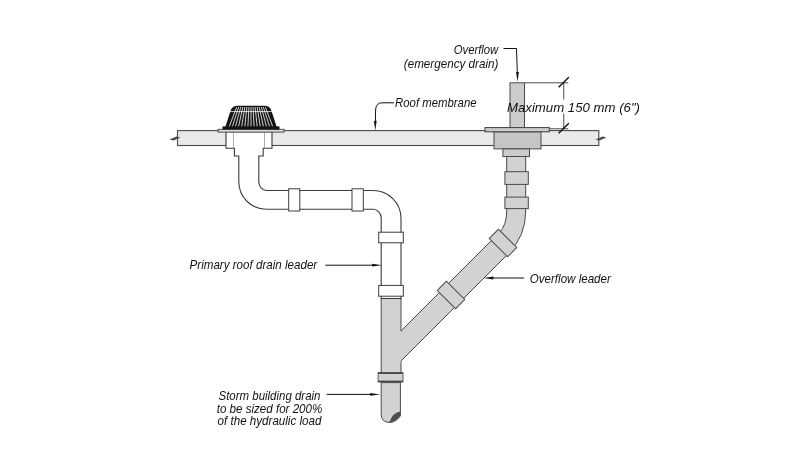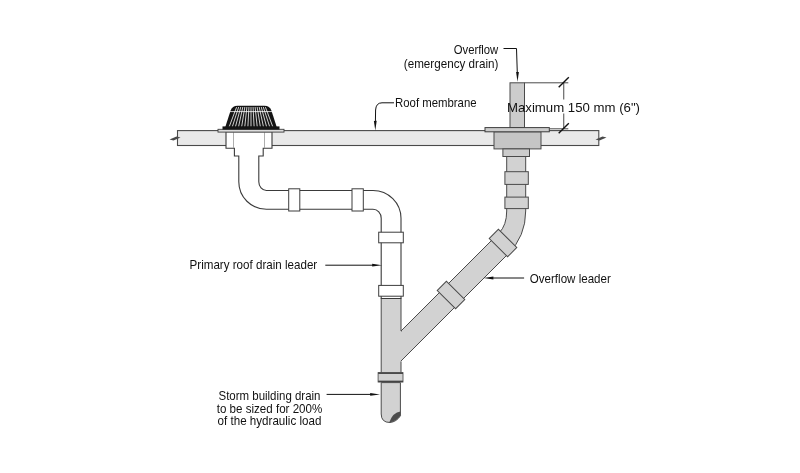--- a/index.html
+++ b/index.html
@@ -1,16 +1,16 @@
 <!DOCTYPE html>
 <html><head>
 <meta charset="utf-8">
 <style>
   html,body{margin:0;padding:0;background:#fff;}
-  #stage{position:relative;width:800px;height:473px;overflow:hidden;}
+  #stage{position:relative;width:800px;height:473px;overflow:hidden;font-style:italic;}
   svg{display:block;}
   text{font-family:"Liberation Sans",sans-serif;fill:#111;}
 </style>
 </head>
 <body>
 <div id="stage">
 <svg width="800" height="473" viewBox="0 0 800 473">
 
   <rect x="177.5" y="130.6" width="421.3" height="14.9" fill="#e9e9e9" stroke="#4a4a4a" stroke-width="1.1"></rect>
 

